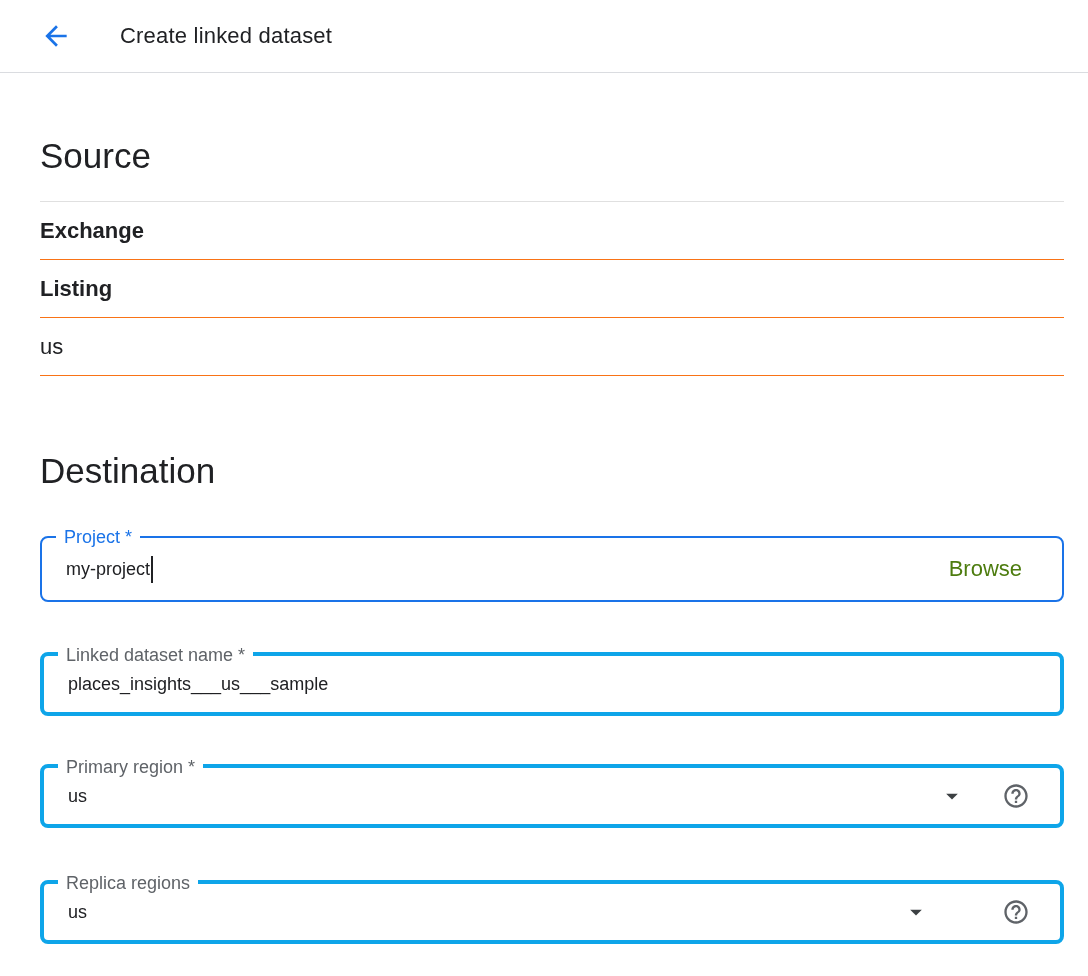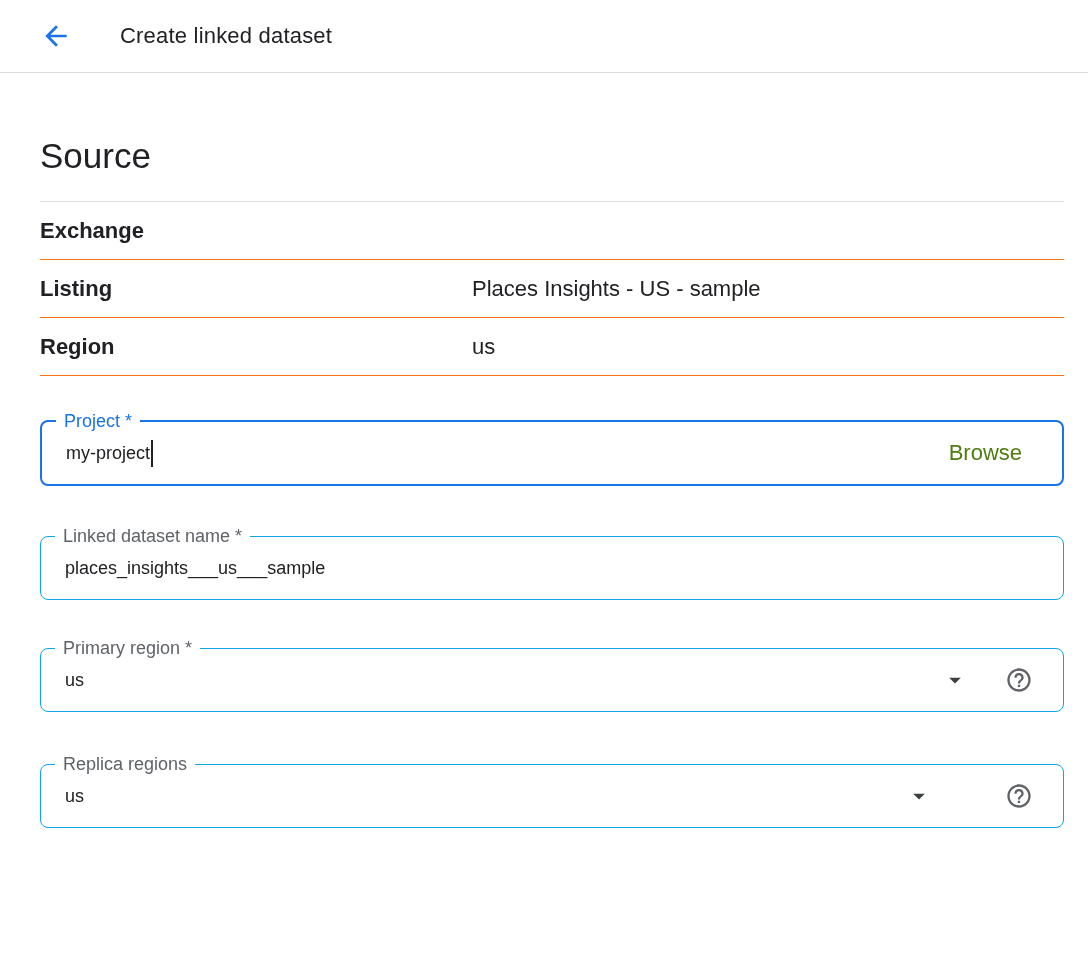--- a/index.html
+++ b/index.html
@@ -71,21 +71,21 @@
     font-weight: 400;
     color: #202124;
   }
 
   
   .field {
     position: relative;
     display: flex;
     align-items: center;
     height: 64px;
-    border: 1px solid #0ea5e9;
+    border: 4px solid #0ea5e9;
     border-radius: 8px;
     padding: 0 28px 0 24px;
     background: #ffffff;
   }
   .field.focused {
     border: 2px solid #1a73e8;
     height: 66px;
     padding-right: 40px;
   }
   .float-label {
@@ -164,28 +164,27 @@
 <div class="content">
 
   <h2 class="section-heading heading-source">Source</h2>
 
   <div class="rows">
     <div class="row">
       <div class="row-label">Exchange</div>
     </div>
     <div class="row">
       <div class="row-label">Listing</div>
-      <div class="row-value">Places Insights - US - sample</div>
     </div>
     <div class="row">
-      <div class="row-label">Region</div>
       <div class="row-value">us</div>
     </div>
   </div>
 
+  <h2 class="section-heading heading-destination">Destination</h2>
 
   <div class="field focused field-project">
     <span class="float-label">Project *</span>
     <span class="field-value">my-project</span>
     <span class="text-cursor"></span>
     <button class="browse">Browse</button>
   </div>
 
   <div class="field field-dataset">
     <span class="float-label">Linked dataset name *</span>

